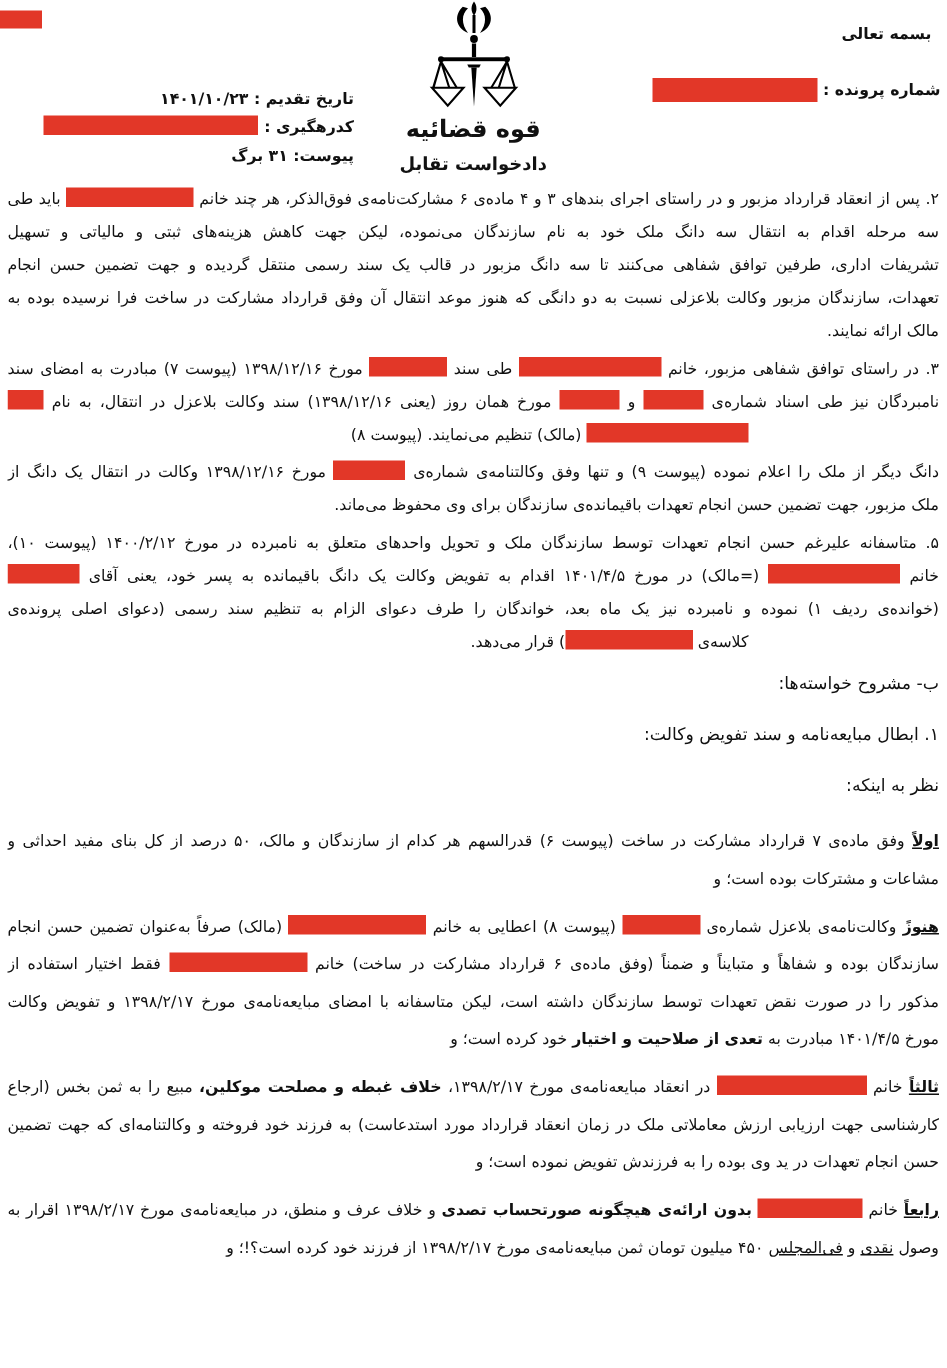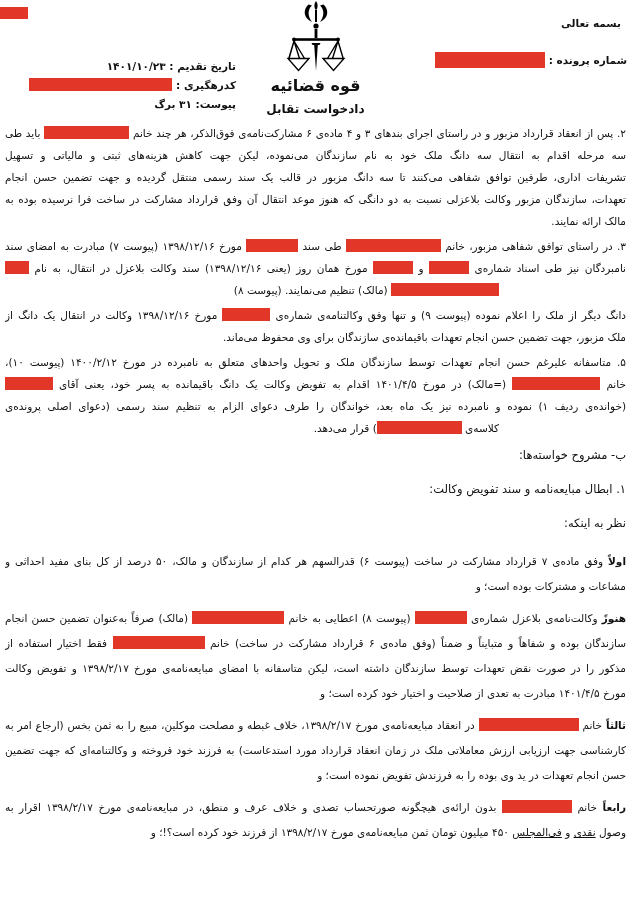--- a/index.html
+++ b/index.html
@@ -18,23 +18,23 @@
   .org-title{font-size:16px;font-weight:700;margin-top:2px;}
   .doc-title{font-size:12px;font-weight:700;margin-top:7px;}
   
   .doc-body{padding:6px 5px 0 5px;font-size:10.5px;}
   .para{margin:0 0 3px 0;}
   .para .line{line-height:22px;height:22px;text-align:justify;text-align-last:justify;overflow:hidden;}
   .para.point{margin:0 0 7px 0;}
   .para.point .line{line-height:25px;height:25px;}
   .para .line.end{text-align-last:right;}
   .heading{font-weight:400;font-size:11.5px;line-height:17px;margin:8px 0 17px 0;}
-  .bold{font-weight:400;margin-top:16px;}
+  .bold{font-weight:700;margin-top:16px;}
   .und{text-decoration:underline;}
-  .bu{font-weight:700;}
+  .bu{font-weight:700;text-decoration:underline;}
   .redact{display:inline-block;background:#e23728;height:13px;vertical-align:-2px;border-radius:0;}
 </style>
 </head>
 <body>
 
 <div class="page">
 
   <div class="header">
     <span class="redact corner-redact" style="width:28px;height:12px;"></span>
 

